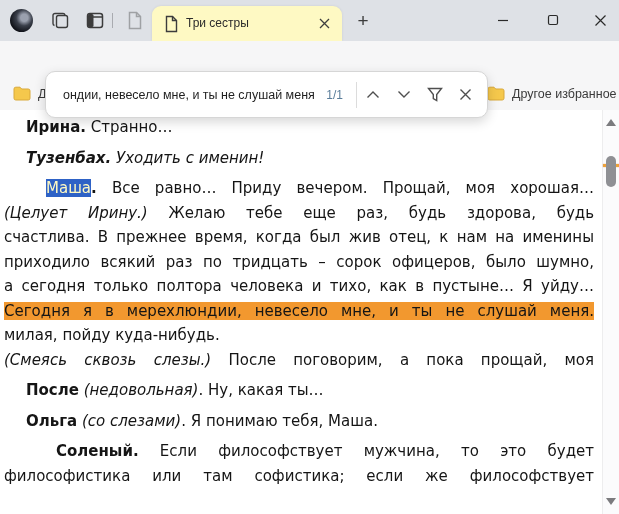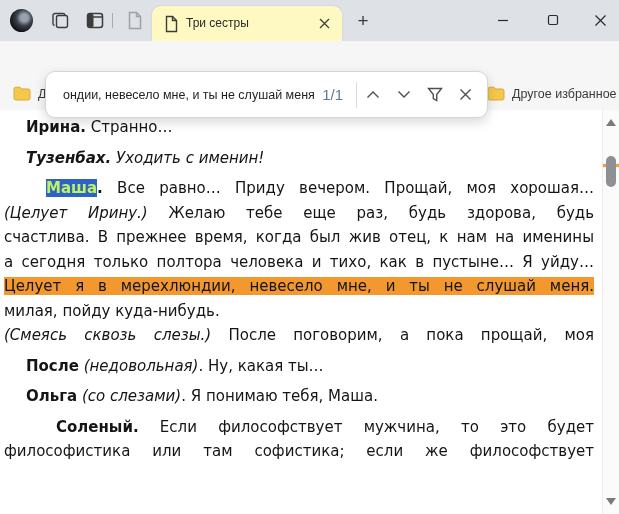--- a/index.html
+++ b/index.html
@@ -45,34 +45,34 @@
   .bookmarks{position:absolute;top:77px;left:0;right:0;height:33px;background:var(--chrome-bg)}
   .bm{position:absolute;top:6px;display:flex;align-items:center;gap:7px;height:21px}
   .bm-label{font-size:12.5px;color:#3a3a3a;white-space:nowrap}
 
   
   .findbar{position:absolute;left:45px;top:71px;width:443px;height:47px;background:#fff;z-index:30;
            border:1px solid #d6d6d6;border-radius:10px;box-shadow:0 4px 12px rgba(0,0,0,.16);
            display:flex;align-items:center}
   .fb-left{flex:1;display:flex;align-items:center;padding-left:17px;overflow:hidden}
   .fb-query{flex:1;font-size:12.5px;color:#1f1f1f;white-space:nowrap;overflow:hidden}
-  .fb-count{font-size:15px;color:var(--count);padding:0 13px 0 8px}
+  .fb-count{font-size:12px;color:var(--count);padding:0 13px 0 8px}
   .fb-sep{width:1px;height:26px;background:#dcdcdc}
   .fb-btn{width:31px;height:31px;display:flex;align-items:center;justify-content:center;border-radius:5px}
   .findbar .fb-btn:last-child{margin-right:6px}
 
   
   .content{position:absolute;top:110px;left:0;right:17px;bottom:0;background:#fff;overflow:hidden;
            padding:5px 8px 0 4px;font-family:"DejaVu Sans",sans-serif;font-size:15px;color:#151515}
   .para{margin:0 0 6px 0}
   .line{line-height:24.5px;height:24.5px;text-align:justify;text-align-last:justify;overflow:hidden}
   .line.last{text-align-last:left}
   .seg-b{font-weight:bold}
   .seg-i{font-style:italic}
-  .seg-selb{font-weight:bold;background:var(--sel);color:#bef264}
+  .seg-selb{font-weight:normal;background:var(--sel);color:#fef9c3}
   .seg-hl{background:var(--hl)}
 
   
   .vscroll{position:absolute;top:110px;right:0;bottom:0;width:17px;background:#fbfbfc;border-left:1px solid #ededee}
   .sb-up{position:absolute;top:9px;left:3px;width:0;height:0;
          border-left:5px solid transparent;border-right:5px solid transparent;border-bottom:7px solid #7b7b7e}
   .sb-down{position:absolute;bottom:9px;left:3px;width:0;height:0;
          border-left:5px solid transparent;border-right:5px solid transparent;border-top:7px solid #7b7b7e}
   .sb-marker{position:absolute;top:54px;left:0;right:0;height:3px;background:#eda23b;box-shadow:0 0 1px #c96a1f}
   .sb-thumb{position:absolute;top:46px;left:3px;width:10px;height:31px;background:#8f9094;border-radius:6px}
@@ -256,22 +256,23 @@
       <div class="para">
         <div class="line last" style="padding-left: 22px;"><span class="seg-b">Ирина.</span><span class="seg-n"> Странно…</span></div>
       </div>
       <div class="para">
         <div class="line last" style="padding-left: 22px; font-style: italic;"><span class="seg-b">Тузенбах.</span><span class="seg-n"> Уходить с именин!</span></div>
       </div>
       <div class="para">
         <div class="line" style="padding-left: 42px;"><span class="seg-selb">Маша</span><span class="seg-b">.</span><span class="seg-n"> Все равно… Приду вечером. Прощай, моя хорошая…</span></div>
         <div class="line"><span class="seg-i">(Целует Ирину.)</span><span class="seg-n"> Желаю тебе еще раз, будь здорова, будь</span></div>
         <div class="line"><span class="seg-n">счастлива. В прежнее время, когда был жив отец, к нам на именины</span></div>
+        <div class="line"><span class="seg-n">приходило всякий раз по тридцать – сорок офицеров, было шумно,</span></div>
         <div class="line"><span class="seg-n">а сегодня только полтора человека и тихо, как в пустыне… Я уйду…</span></div>
-        <div class="line"><span class="seg-hl">Целует я в мерехлюндии, невесело мне, и ты не слушай меня.</span></div>
+        <div class="line"><span class="seg-hl">Сегодня я в мерехлюндии, невесело мне, и ты не слушай меня.</span></div>
         <div class="line last"><span class="seg-n">милая, пойду куда-нибудь.</span></div>
         <div class="line"><span class="seg-i">(Смеясь сквозь слезы.)</span><span class="seg-n"> После поговорим, а пока прощай, моя</span></div>
       </div>
       <div class="para">
         <div class="line last" style="padding-left: 22px;"><span class="seg-b">После</span><span class="seg-n"> </span><span class="seg-i">(недовольная)</span><span class="seg-n">. Ну, какая ты…</span></div>
       </div>
       <div class="para">
         <div class="line last" style="padding-left: 22px;"><span class="seg-b">Ольга</span><span class="seg-n"> </span><span class="seg-i">(со слезами)</span><span class="seg-n">. Я понимаю тебя, Маша.</span></div>
       </div>
       <div class="para">

